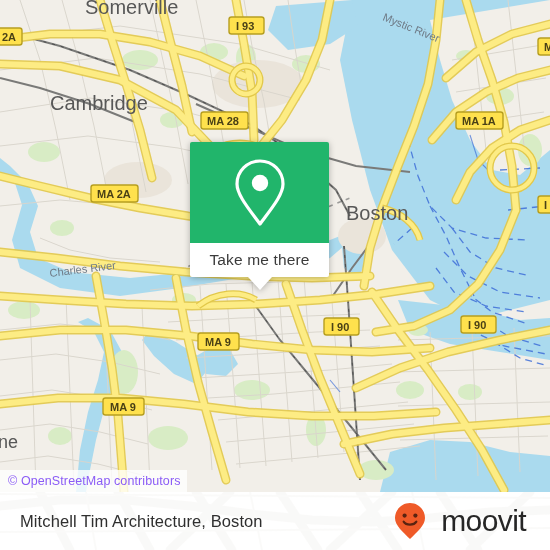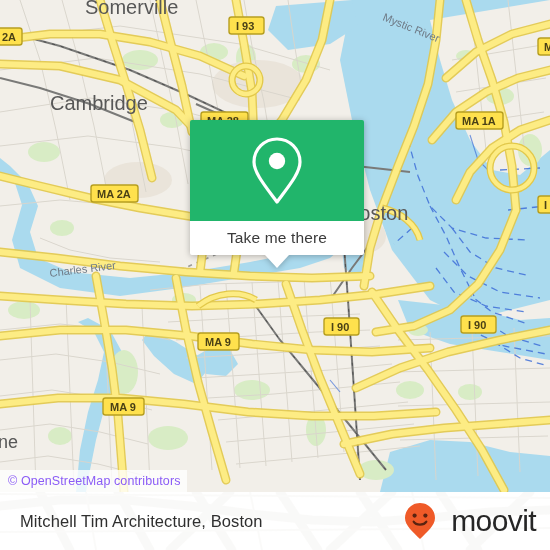--- a/index.html
+++ b/index.html
@@ -43,22 +43,22 @@
     font-size: 12.5px;
     color: #8b5cf6;
     letter-spacing: 0.1px;
     white-space: nowrap;
   }
 
   
   .popup {
     position: absolute;
     left: 190px;
-    top: 120px;
-    width: 174px;
+    top: 142px;
+    width: 139px;
     filter: drop-shadow(0 1px 3px rgba(0,0,0,0.28));
   }
   .popup-head {
     height: 101px;
     background: #21b56b;
     border-radius: 2px 2px 0 0;
     display: flex;
     align-items: center;
     justify-content: center;
   }
@@ -106,21 +106,21 @@
     opacity: 0.10;
     pointer-events: none;
   }
   .bottombar-inner {
     position: relative;
     width: 100%;
     height: 100%;
     display: flex;
     align-items: center;
     justify-content: space-between;
-    padding: 0 14px 0 20px;
+    padding: 0 24px 0 20px;
     box-sizing: border-box;
   }
   .place-title {
     font-size: 16.5px;
     color: #2f2f2f;
     letter-spacing: 0.1px;
     white-space: nowrap;
   }
   .brand {
     display: flex;

